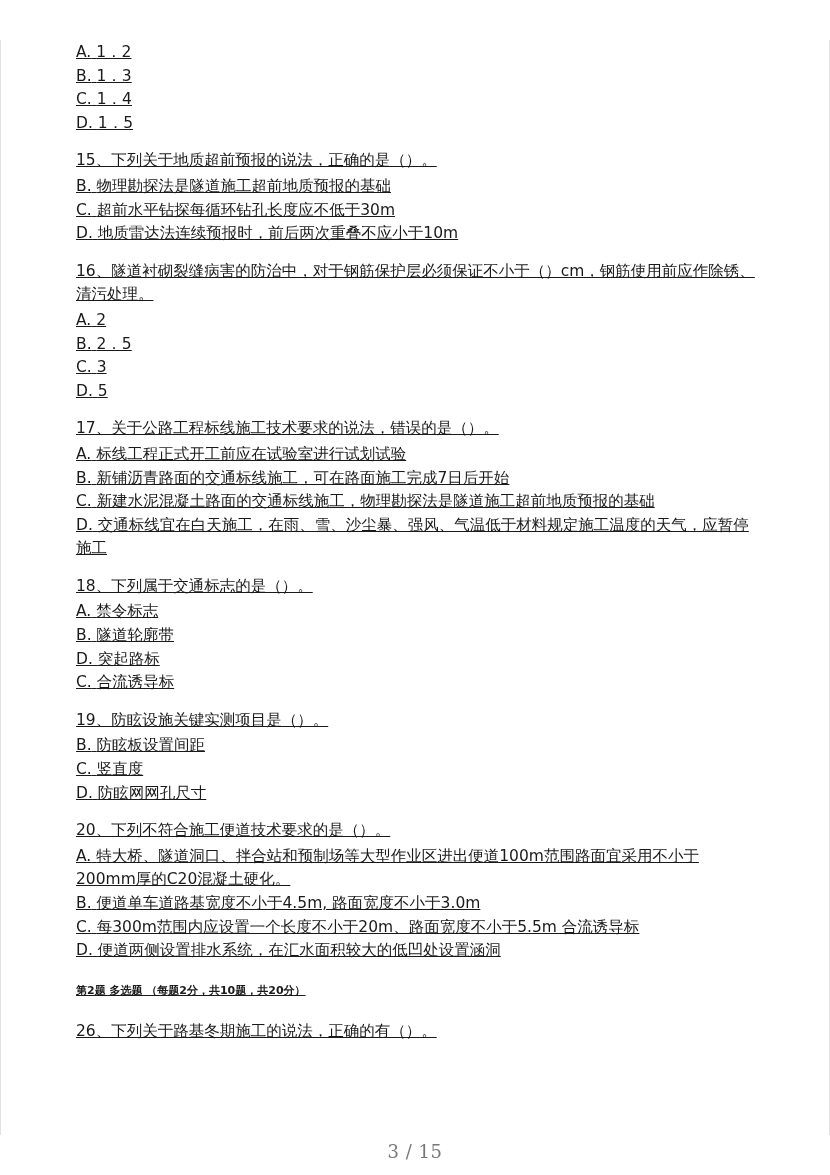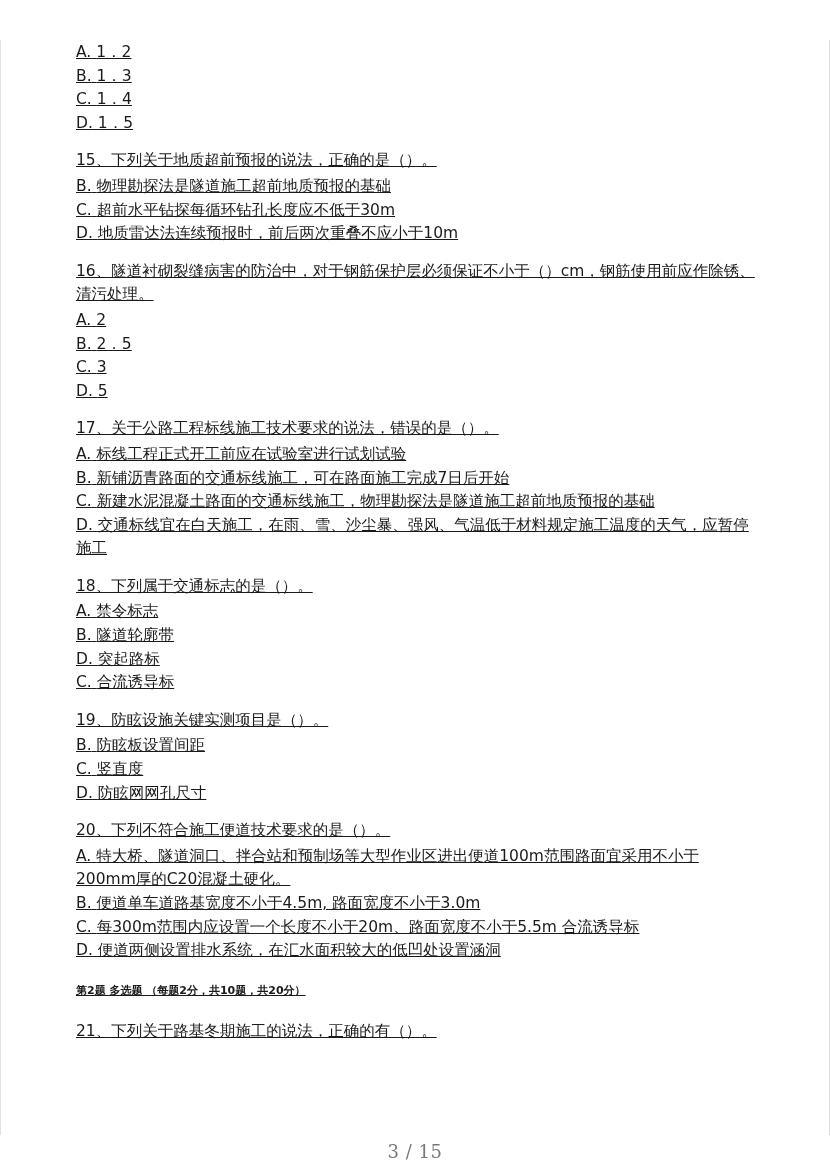--- a/index.html
+++ b/index.html
@@ -125,19 +125,19 @@
       <div class="q-stem">20、下列不符合施工便道技术要求的是（）。</div>
       <div class="opt wrap"><span>A.</span> <span>特大桥、隧道洞口、拌合站和预制场等大型作业区进出便道100m范围路面宜采用不小于200mm厚的C20混凝土硬化。</span></div>
       <div class="opt"><span>B.</span> <span>便道单车道路基宽度不小于4.5m, 路面宽度不小于3.0m</span></div>
       <div class="opt"><span>C.</span> <span>每300m范围内应设置一个长度不小于20m、路面宽度不小于5.5m 合流诱导标</span></div>
       <div class="opt"><span>D.</span> <span>便道两侧设置排水系统，在汇水面积较大的低凹处设置涵洞</span></div>
     </div>
 
     <div class="section-heading">第2题 多选题 （每题2分，共10题，共20分）</div>
 
     <div class="question">
-      <div class="q-stem">21、下列关于路基冬期施工的说法，正确的有（）。</div>
+      <div class="q-stem">26、下列关于路基冬期施工的说法，正确的有（）。</div>
     </div>
 
   </div>
 </div>
 
 <div class="page-number">3 / 15</div>
 
 </body></html>

